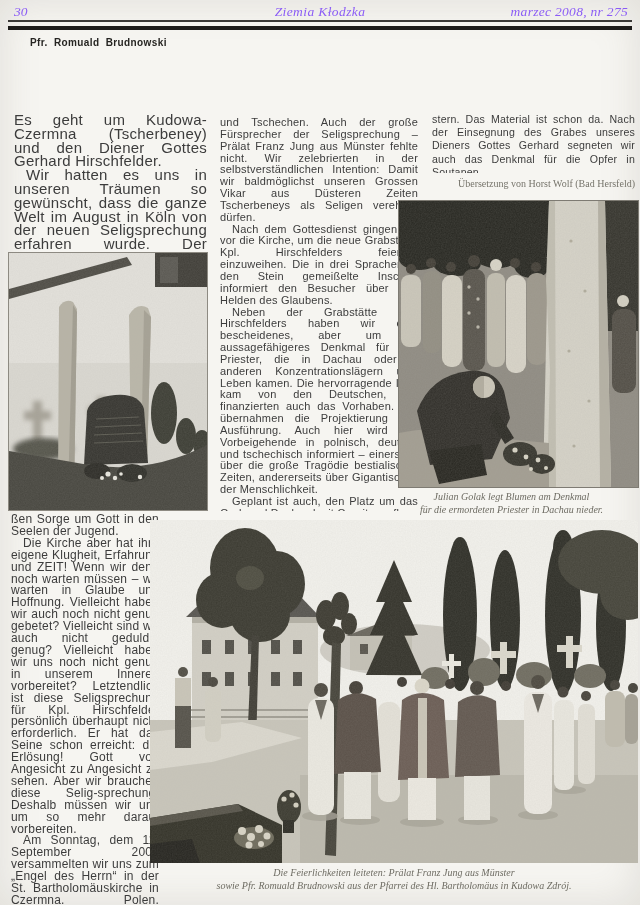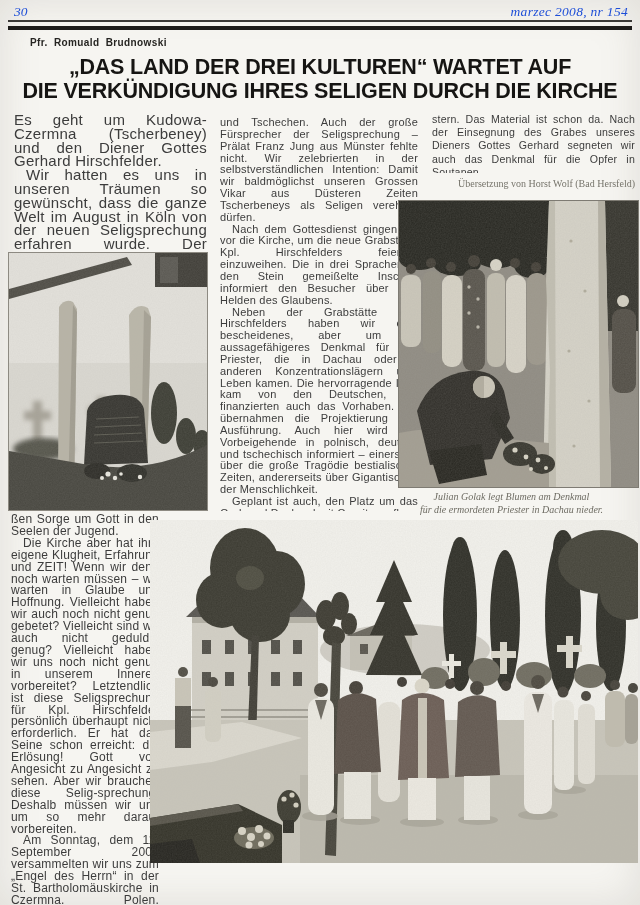--- a/index.html
+++ b/index.html
@@ -4,21 +4,21 @@
 <style>
   html,body{margin:0;padding:0;background:#8a8a86;}
   .page{
     position:relative;width:640px;height:905px;margin:0 auto;
     background:#f6f5f1;overflow:hidden;
     font-family:"Liberation Sans",sans-serif;color:#3c3c3c;
     box-shadow:inset 0 0 40px rgba(120,115,105,.18);
   }
   
   .runhead{position:absolute;top:4px;left:10px;right:10px;height:18px;
-    font-family:"Liberation Serif",serif;font-style:italic;font-size:13.5px;color:#1d4ed8;}
+    font-family:"Liberation Serif",serif;font-style:italic;font-size:13.5px;color:#8b5cf6;}
   .runhead .pn{position:absolute;left:4px;top:0;}
   .runhead .jt{position:absolute;left:0;right:0;text-align:center;top:0;letter-spacing:.4px;}
   .runhead .iss{position:absolute;right:2px;top:0;letter-spacing:.3px;}
   .rule-thin{position:absolute;left:8px;right:8px;top:20px;height:1.6px;background:#3a3936;}
   .rule-thick{position:absolute;left:8px;right:8px;top:26px;height:3.6px;background:#1c1b19;}
   .byline{position:absolute;left:14px;top:37px;font-size:10px;font-weight:bold;
     color:#262522;letter-spacing:.4px;word-spacing:3px;margin-left:16px;}
   .headline{position:absolute;left:0;right:0;top:56px;margin:0;text-align:center;
     font-size:21.5px;line-height:23.5px;font-weight:bold;color:#161513;letter-spacing:-.2px;}
   
@@ -42,29 +42,28 @@
   .ph3{left:150px;top:520px;width:488px;height:343px;}
   .photo svg{display:block;width:100%;height:100%;}
 </style>
 </head>
 <body>
 
 <div class="page">
 
   <div class="runhead">
     <span class="pn">30</span>
-    <span class="iss">marzec 2008,  nr 154</span>
+    <span class="jt">Ziemia Kłodzka</span>
+    <span class="iss">marzec 2008,  nr 275</span>
   </div>
   <div class="rule-thin"></div>
   <div class="rule-thick"></div>
 
   <div class="byline">Pfr.  Romuald  Brudnowski</div>
 
-  <h1 class="headline"><span>„DAS LAND DER DREI KULTUREN“ WARTET AUF</span><br>
-  <span>DIE VERKÜNDIGUNG IHRES SELIGEN DURCH DIE KIRCHE</span></h1>
 
   <div class="txt c1t">
     <p class="cont">Es geht um Kudowa-Czermna (Tscherbeney) und den Diener Gottes Gerhard Hirschfelder.</p>
     <p>Wir hatten es uns in unseren Träumen so gewünscht, dass die ganze Welt im August in Köln von der neuen Seligsprechung erfahren wurde. Der Märtyrer von Dachau, Kpl. Gerhard Hirschfelder, war ausnahmslos von der Jugend begeistert. Er gab sein Leben im Namen seiner gro-</p>
   </div>
 
   <div class="photo ph1">
     <svg viewBox="0 0 198 257" preserveAspectRatio="none">
       <defs>
         <filter id="g1" x="0" y="0" width="100%" height="100%">
@@ -367,14 +366,18 @@
       <g fill="#d3cfc0">
           <circle cx="134" cy="279" r="2.6"></circle>
           <circle cx="142" cy="275" r="2.6"></circle>
           <circle cx="146" cy="285" r="2.6"></circle>
         </g>
       <rect x="133" y="300" width="11" height="13" fill="#2e2d26"></rect>
       <rect width="488" height="343" filter="url(#g3)"></rect>
     </svg>
   </div>
 
+  <div class="caption cap-bottom">
+    <div>Die Feierlichkeiten leiteten: Prälat Franz Jung aus Münster</div>
+    <div>sowie Pfr. Romuald Brudnowski aus der Pfarrei des Hl. Bartholomäus in Kudowa Zdrój.</div>
+  </div>
 
 </div>
 
 </body></html>

